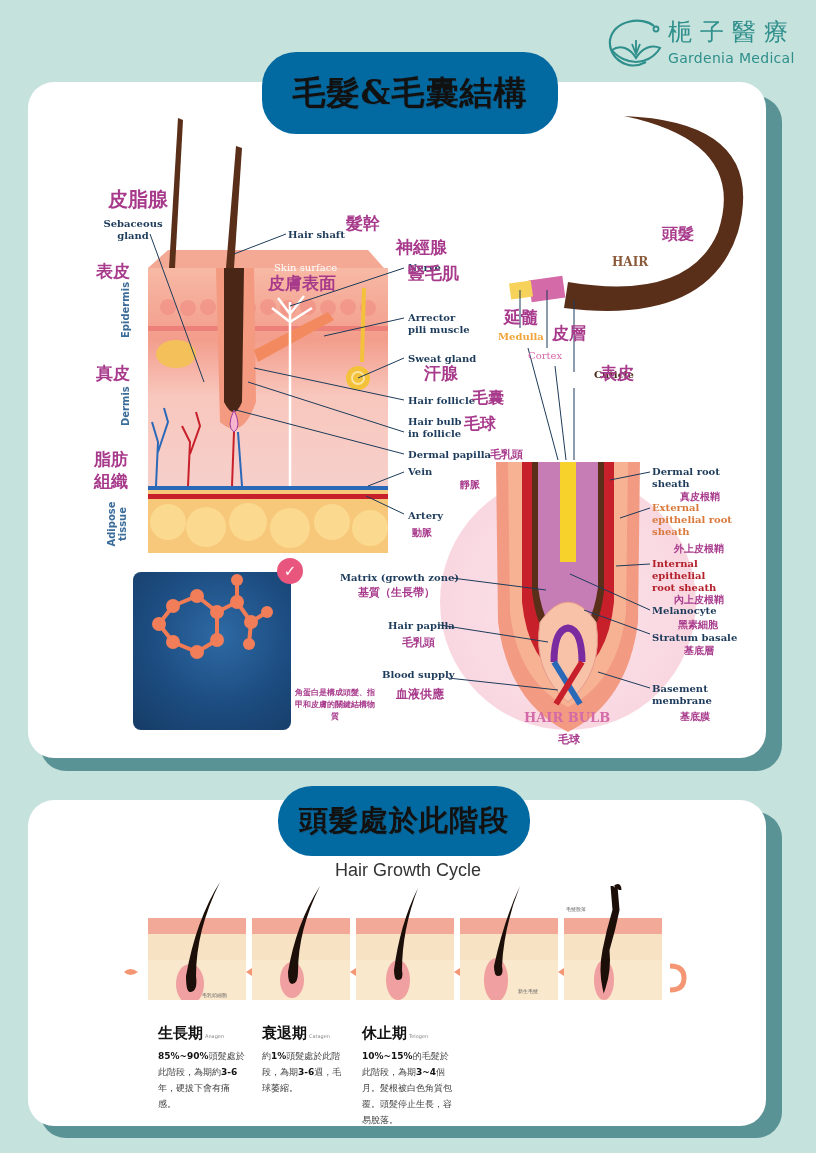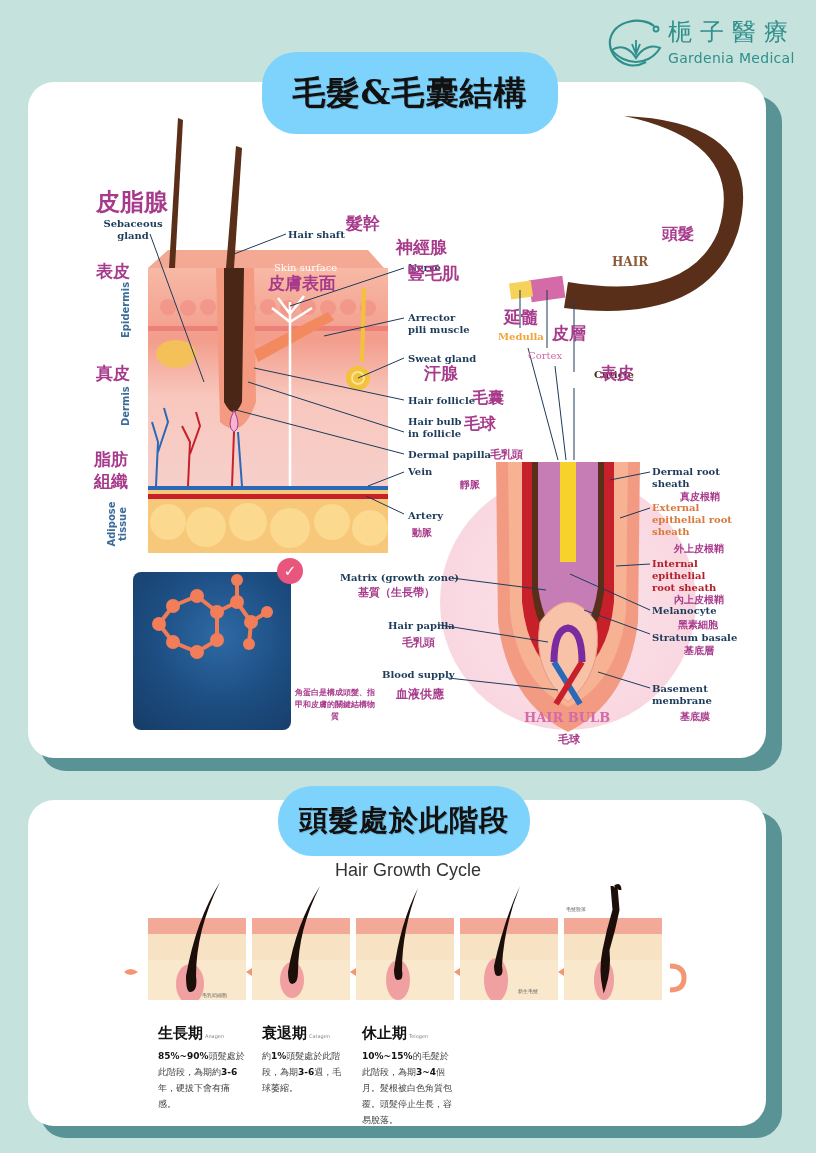--- a/index.html
+++ b/index.html
@@ -10,21 +10,21 @@
     position: relative;
   }
   .logo { position: absolute; left: 606px; top: 16px; width: 200px; height: 56px; }
   .logo svg { position: absolute; left: 0; top: 2px; }
   .logo .zh { position: absolute; left: 62px; top: 0; font-size: 24px; color: #2f8f8c; letter-spacing: 8px; font-family: "DejaVu Sans", sans-serif; }
   .logo .en { position: absolute; left: 62px; top: 34px; font-size: 14px; color: #2f8f8c; font-family: "DejaVu Sans", sans-serif; letter-spacing: 0.3px; }
 
   .card-shadow { position: absolute; background: #5a9396; border-radius: 26px; }
   .card { position: absolute; background: #ffffff; border-radius: 26px; overflow: hidden; }
   .pill {
-    position: absolute; background: #7dd3fc; border-radius: 34px;
+    position: absolute; background: #0369a1; border-radius: 34px;
     display: flex; align-items: center; justify-content: center;
     color: #111; font-weight: bold; font-family: "DejaVu Serif", serif;
   }
   .pill span { font-size: 33px; letter-spacing: 1px; text-shadow: 1px 1px 0 #2b2b2b33; }
 
   .lbl-zh { position: absolute; color: #a83a8c; font-weight: bold; font-family: "DejaVu Serif", serif; white-space: nowrap; }
   .lbl-en { position: absolute; color: #1d3b5a; font-weight: bold; font-family: "DejaVu Serif", serif; font-size: 10px; line-height: 12px; white-space: nowrap; }
   .lbl-vert { position: absolute; color: #3b6c99; font-size: 10px; font-weight: bold; transform: rotate(-90deg); transform-origin: left top; white-space: nowrap; }
   .lbl-small-zh { position: absolute; color: #a83a8c; font-size: 10px; font-weight: bold; font-family: "DejaVu Serif", serif; white-space: nowrap; }
 
@@ -166,21 +166,21 @@
       <line x1="622" y1="482" x2="588" y2="484"></line>
       <line x1="622" y1="528" x2="542" y2="492"></line>
       <line x1="622" y1="552" x2="556" y2="528"></line>
       <line x1="622" y1="606" x2="570" y2="590"></line>
       <line x1="424" y1="496" x2="518" y2="508"></line>
       <line x1="412" y1="543" x2="520" y2="560"></line>
       <line x1="420" y1="596" x2="530" y2="608"></line>
     </g>
   </svg>
 
-  <div class="lbl-zh" style="left:68px; top:104px; font-size:24px;">皮脂腺</div>
+  <div class="lbl-zh" style="left:80px; top:104px; font-size:20px;">皮脂腺</div>
   <div class="lbl-en" style="left:74px; top:136px; width:62px; white-space:normal; text-align:center;">Sebaceous gland</div>
   <div class="lbl-zh" style="left:68px; top:178px; font-size:17px;">表皮</div>
   <div class="lbl-vert" style="left:92px; top:256px;">Epidermis</div>
   <div class="lbl-zh" style="left:68px; top:280px; font-size:17px;">真皮</div>
   <div class="lbl-vert" style="left:92px; top:344px;">Dermis</div>
   <div class="lbl-zh" style="left:66px; top:366px; font-size:17px; width:38px; white-space:normal; line-height:22px;">脂肪組織</div>
   <div class="lbl-vert" style="left:78px; top:466px; width:48px; white-space:normal; text-align:center; line-height:11px;">Adipose tissue</div>
 
   <div class="lbl-en" style="left:246px; top:180px; color:#fff; font-weight:normal;">Skin surface</div>
   <div class="lbl-zh" style="left:240px; top:190px; font-size:17px;">皮膚表面</div>

